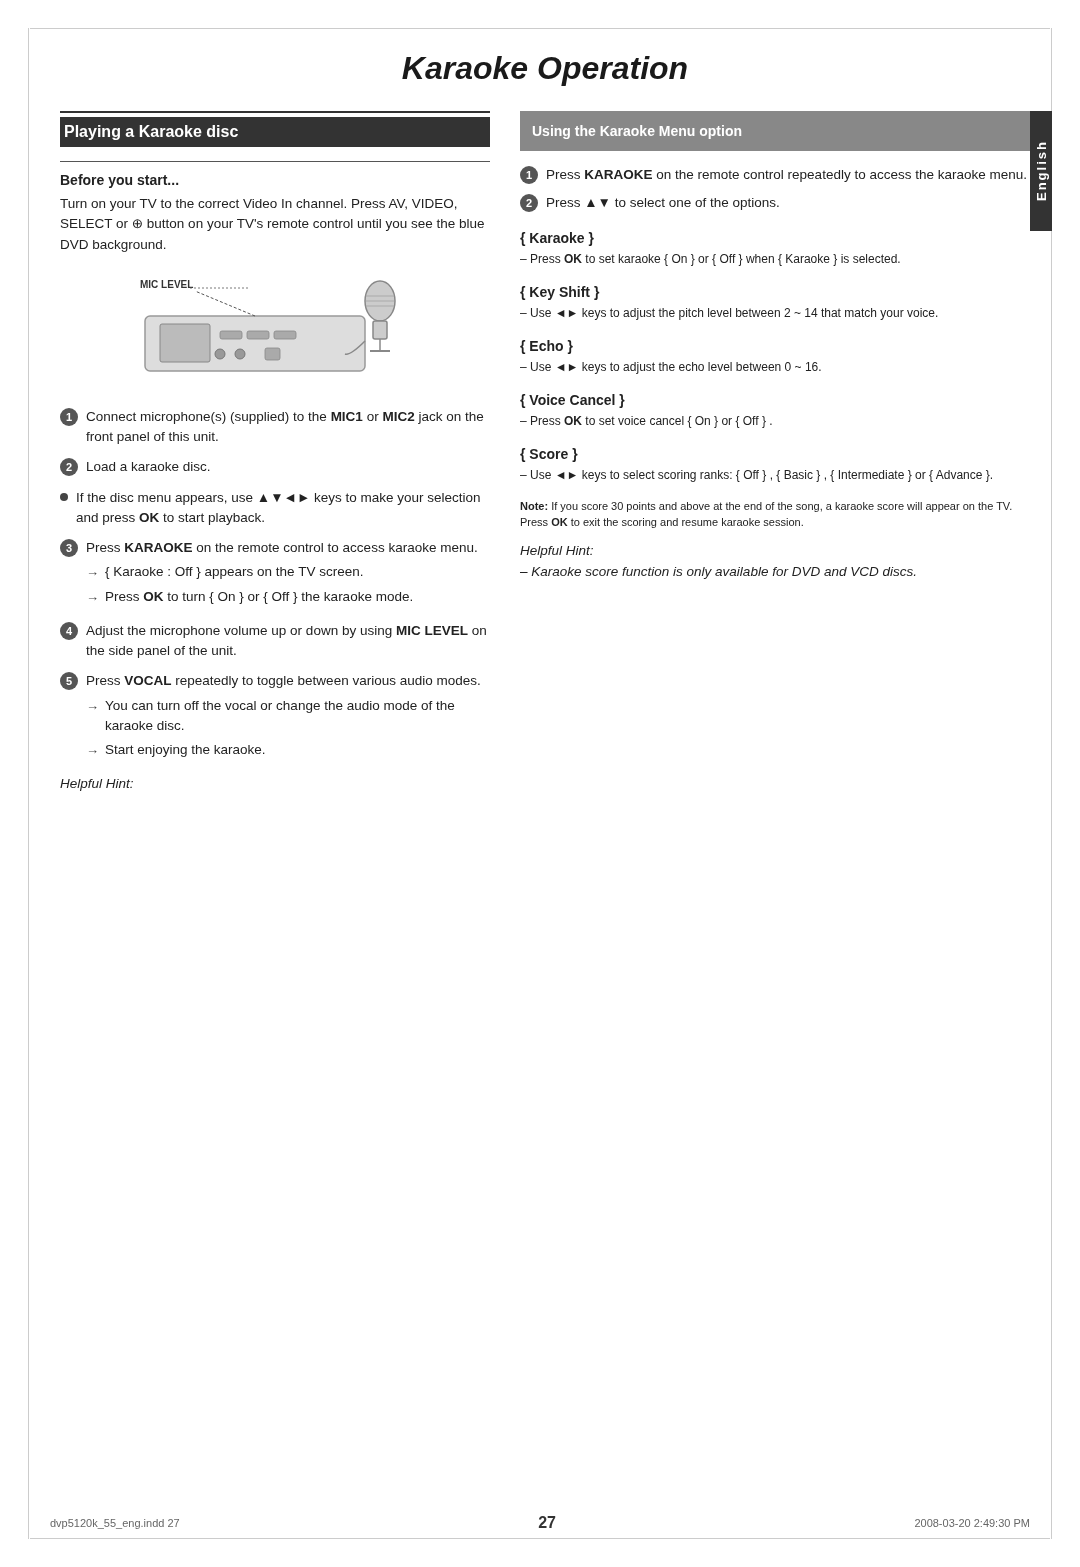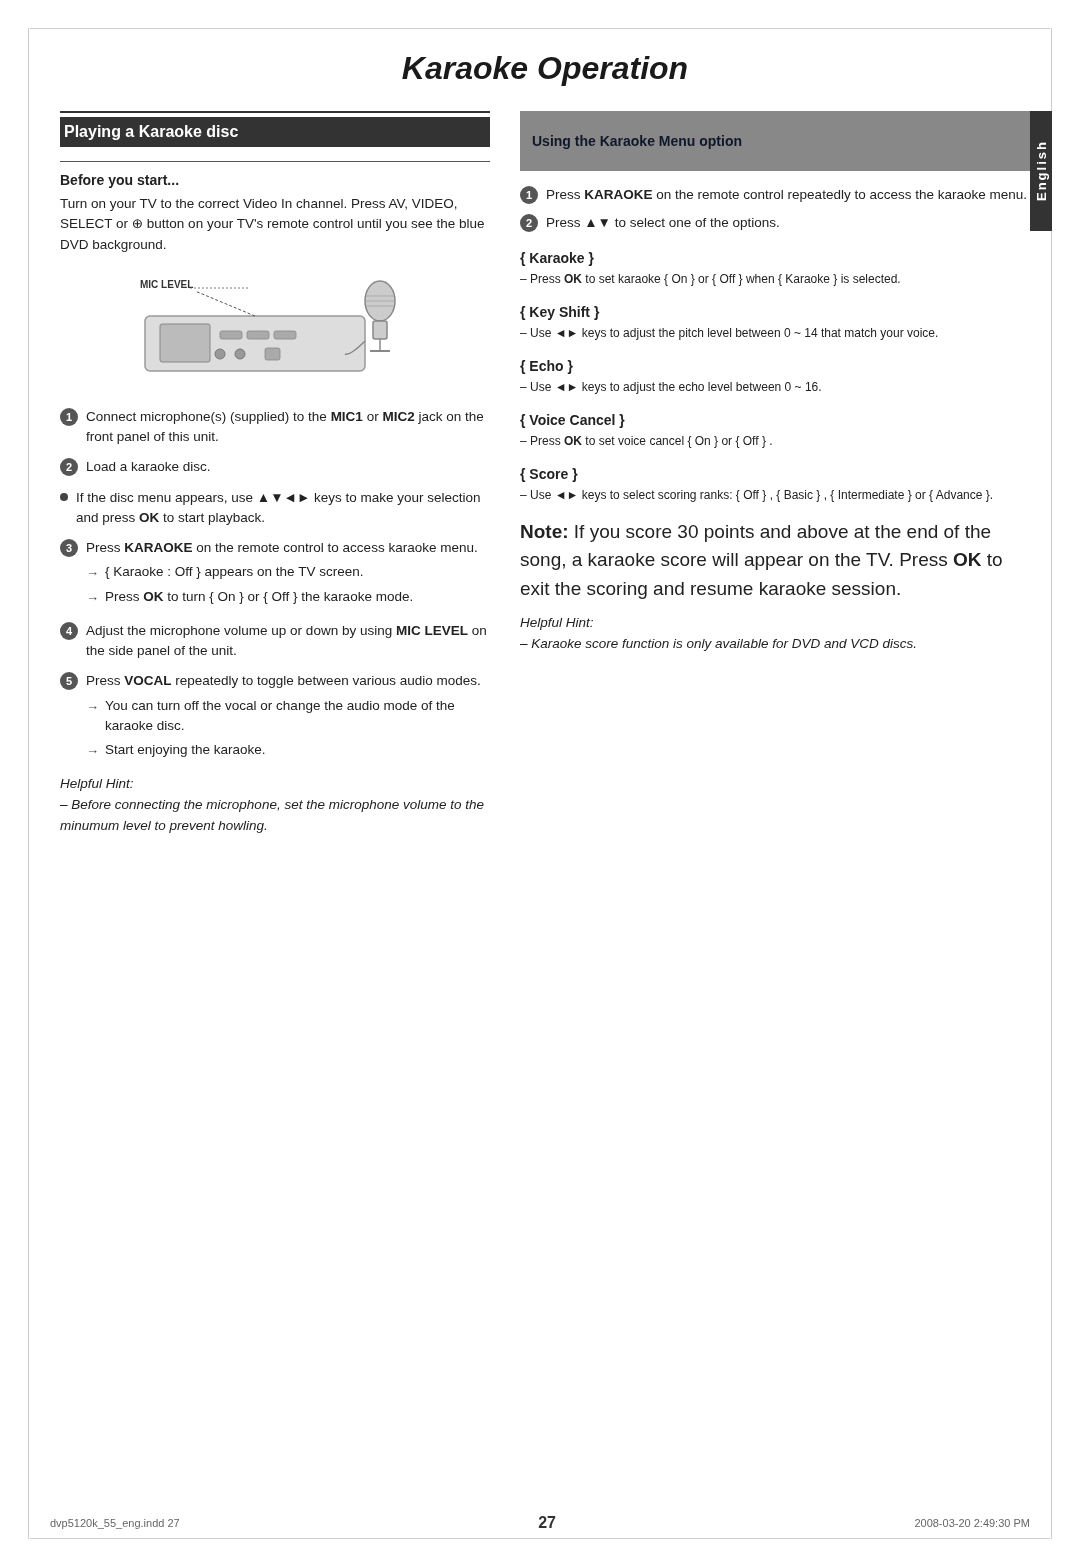--- a/index.html
+++ b/index.html
@@ -110,24 +110,24 @@
       color: white;
       font-size: 16px;
       font-weight: bold;
       padding: 6px 4px;
       margin-bottom: 14px;
     }
 
     
     .using-header {
       background: #888;
-      color: #0f172a;
+      color: #ffffff;
       font-size: 14px;
       font-weight: bold;
-      padding: 22px 12px;
+      padding: 12px 12px;
       margin-bottom: 14px;
     }
 
     
     .subsection-title {
       font-weight: bold;
       font-size: 14px;
       margin-bottom: 6px;
     }
 
@@ -241,21 +241,21 @@
     }
 
     .right-numbered {
       display: flex;
       gap: 8px;
       margin-bottom: 8px;
       align-items: flex-start;
     }
 
     .note-text {
-      font-size: 19px;
+      font-size: 11px;
       line-height: 1.5;
       margin-bottom: 10px;
     }
 
     
     .page-footer {
       position: absolute;
       bottom: 35px;
       left: 50px;
       right: 50px;
@@ -391,21 +391,20 @@
           </div>
           <div class="arrow-item">
             <span class="arrow">→</span>
             <span>Start enjoying the karaoke.</span>
           </div>
         </div>
       </div>
 
       <div class="helpful-hint">
         <div class="hint-title">Helpful Hint:</div>
-        <div class="hint-text">– <em>Before connecting the microphone, set the microphone volume to the minumum level to prevent howling.</em></div>
       </div>
     </div>
 
     <div class="right-column">
 
       <div class="english-tab">English</div>
 
       <div class="using-header">Using the Karaoke Menu option</div>
 
       <div class="right-numbered">
@@ -418,21 +417,21 @@
         <div class="item-text">Press ▲▼ to select one of the options.</div>
       </div>
 
       <div class="option-section">
         <div class="option-title">{ <b>Karaoke</b> }</div>
         <div class="option-text">– Press <b>OK</b> to set karaoke { On } or { Off } when { Karaoke } is selected.</div>
       </div>
 
       <div class="option-section">
         <div class="option-title">{ <b>Key Shift</b> }</div>
-        <div class="option-text">– Use ◄► keys to adjust the pitch level between 0 ~ 14 that match your voice.</div>
+        <div class="option-text">– Use ◄► keys to adjust the pitch level between 2 ~ 14 that match your voice.</div>
       </div>
 
       <div class="option-section">
         <div class="option-title">{ <b>Echo</b> }</div>
         <div class="option-text">– Use ◄► keys to adjust the echo level between 0 ~ 16.</div>
       </div>
 
       <div class="option-section">
         <div class="option-title">{ <b>Voice Cancel</b> }</div>
         <div class="option-text">– Press <b>OK</b> to set voice cancel { On } or { Off } .</div>

